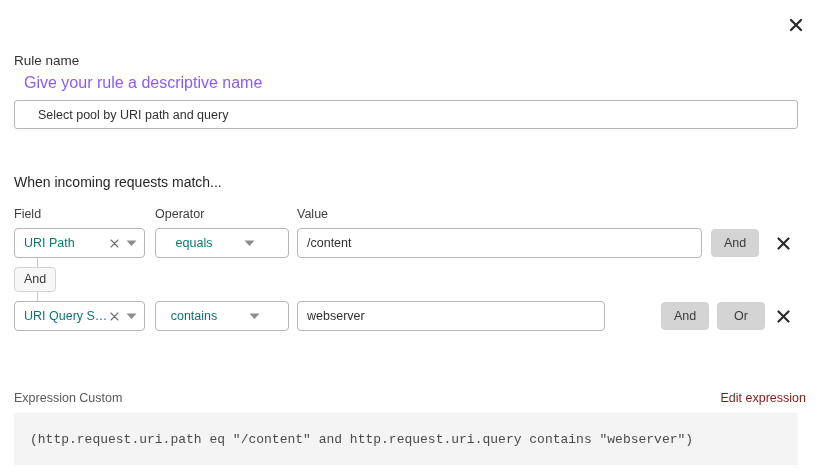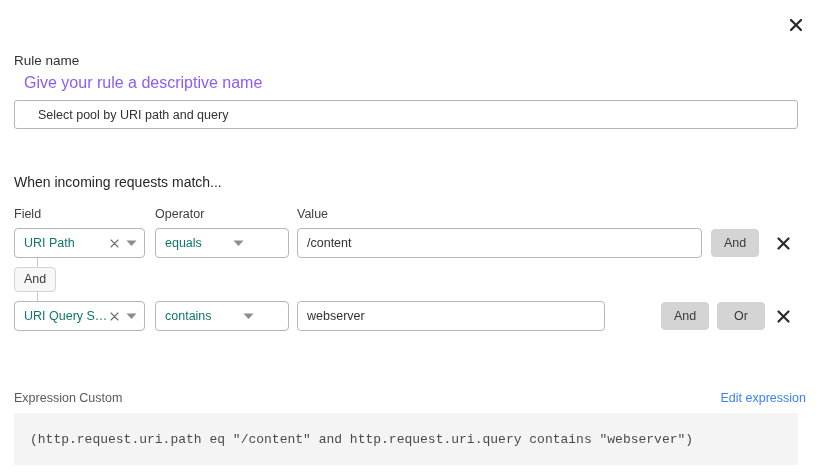--- a/index.html
+++ b/index.html
@@ -142,21 +142,21 @@
   }
   .field-select .sel-text {
     flex: 1 1 auto;
     overflow: hidden;
     text-overflow: ellipsis;
     white-space: nowrap;
   }
   .operator-select {
     left: 155px;
     width: 134px;
-    justify-content: flex-start;
+    justify-content: center;
     padding-right: 21px;
     gap: 30px;
   }
   .clear-x {
     flex: 0 0 auto;
     width: 13px;
     height: 13px;
     margin-right: 3px;
     display: flex;
     align-items: center;
@@ -261,21 +261,21 @@
     top: 390px;
     font-size: 12.5px;
     color: #5a5a5a;
     line-height: 17px;
   }
   .exp-edit-link {
     position: absolute;
     right: 14px;
     top: 390px;
     font-size: 12.5px;
-    color: #3b82f6;
+    color: #7f1d1d;
     line-height: 17px;
     text-decoration: none;
     cursor: pointer;
   }
   .exp-box {
     position: absolute;
     left: 14px;
     top: 413px;
     width: 784px;
     height: 52px;

